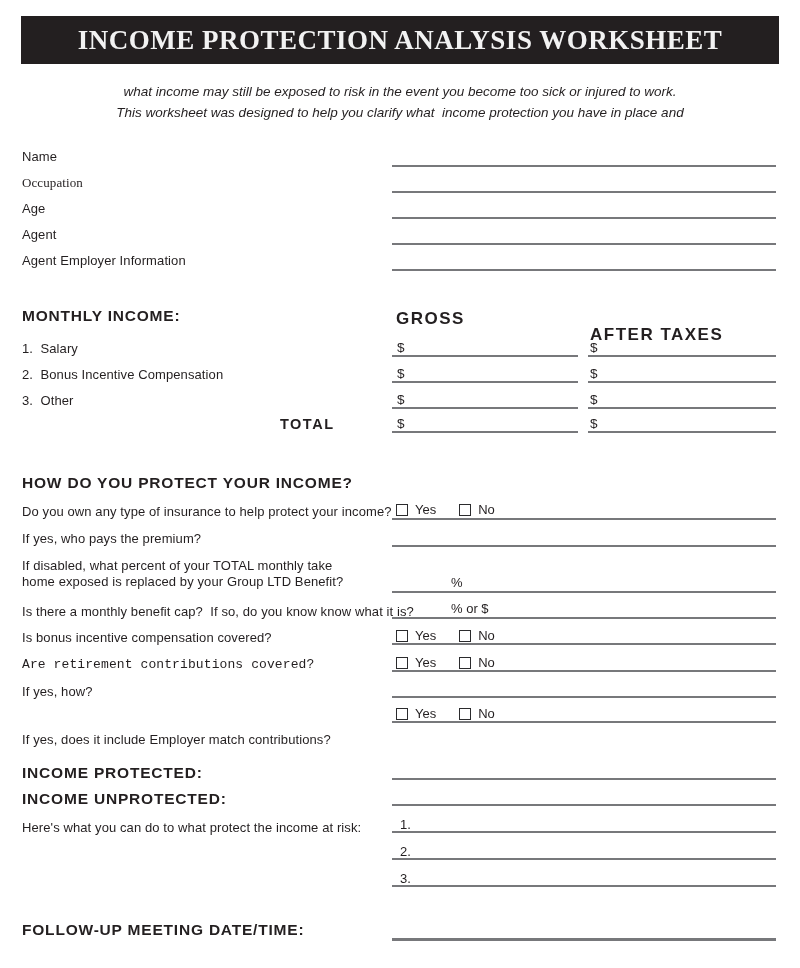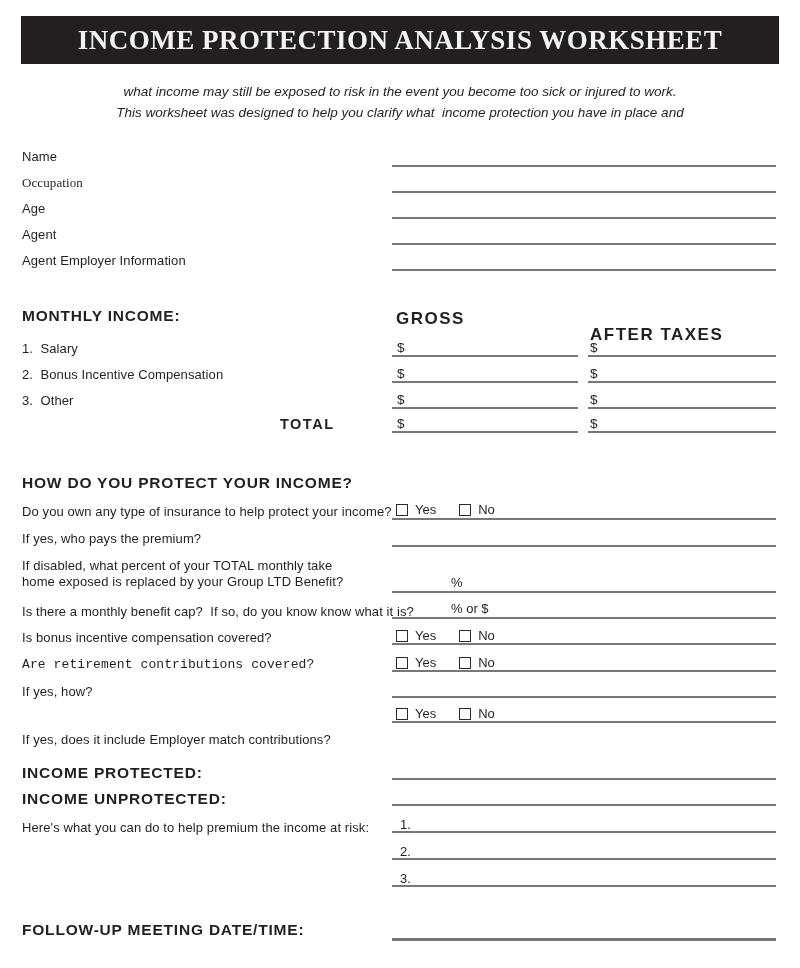--- a/index.html
+++ b/index.html
@@ -144,21 +144,21 @@
     <span class="cblab txt">No</span>
   </div>
   <div class="line" style="left:392px;top:721px;width:384px;"></div>
 
   <div class="abs sechead txt" style="left:22px;top:764px;">INCOME PROTECTED:</div>
   <div class="line" style="left:392px;top:778px;width:384px;"></div>
 
   <div class="abs sechead txt" style="left:22px;top:790px;">INCOME UNPROTECTED:</div>
   <div class="line" style="left:392px;top:804px;width:384px;"></div>
 
-  <div class="abs qtext txt" style="left:22px;top:820px;">Here's what you can do to help premium the income at risk:</div>
+  <div class="abs qtext txt" style="left:22px;top:820px;">Here's what you can do to what protect the income at risk:</div>
 
   <span class="abs num txt" style="left:400px;top:817px;">1.</span>
   <div class="line" style="left:392px;top:831px;width:384px;"></div>
 
   <span class="abs num txt" style="left:400px;top:844px;">2.</span>
   <div class="line" style="left:392px;top:858px;width:384px;"></div>
 
   <span class="abs num txt" style="left:400px;top:871px;">3.</span>
   <div class="line" style="left:392px;top:885px;width:384px;"></div>
 

